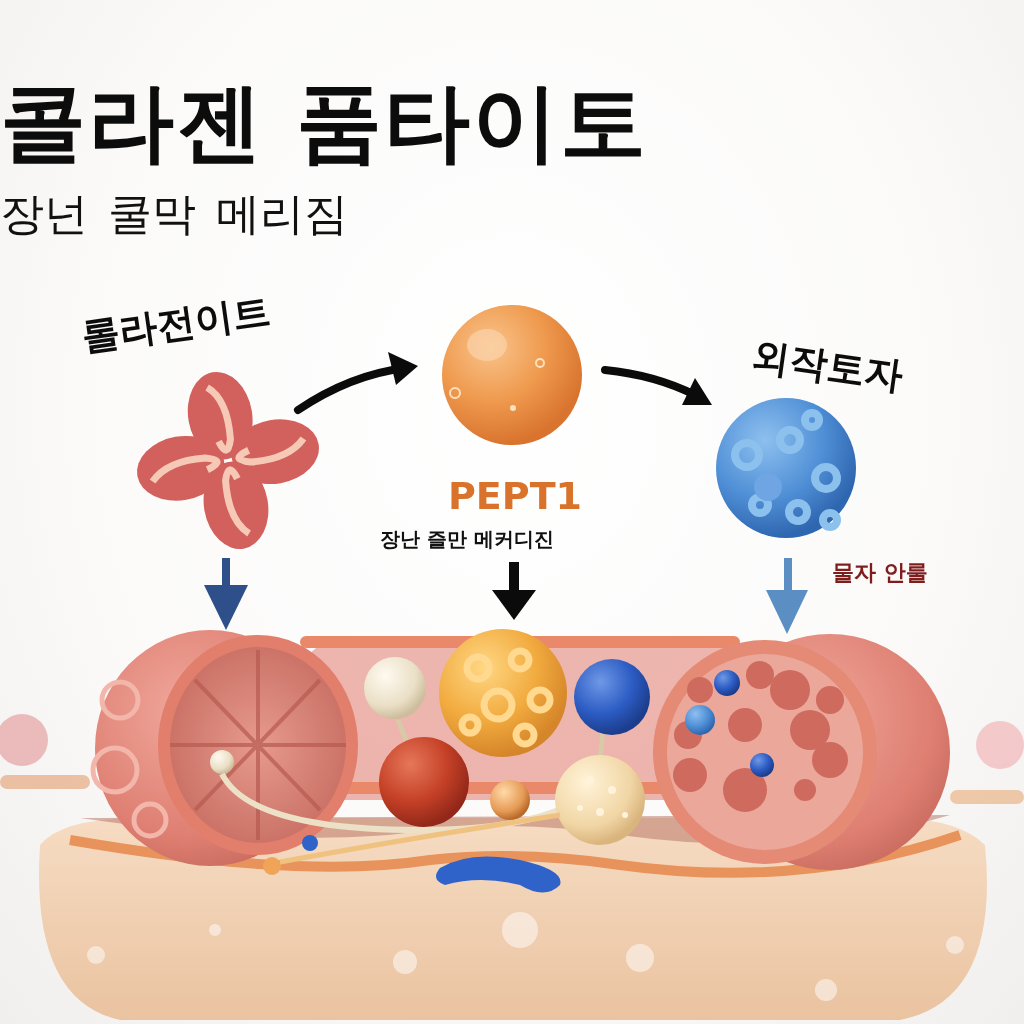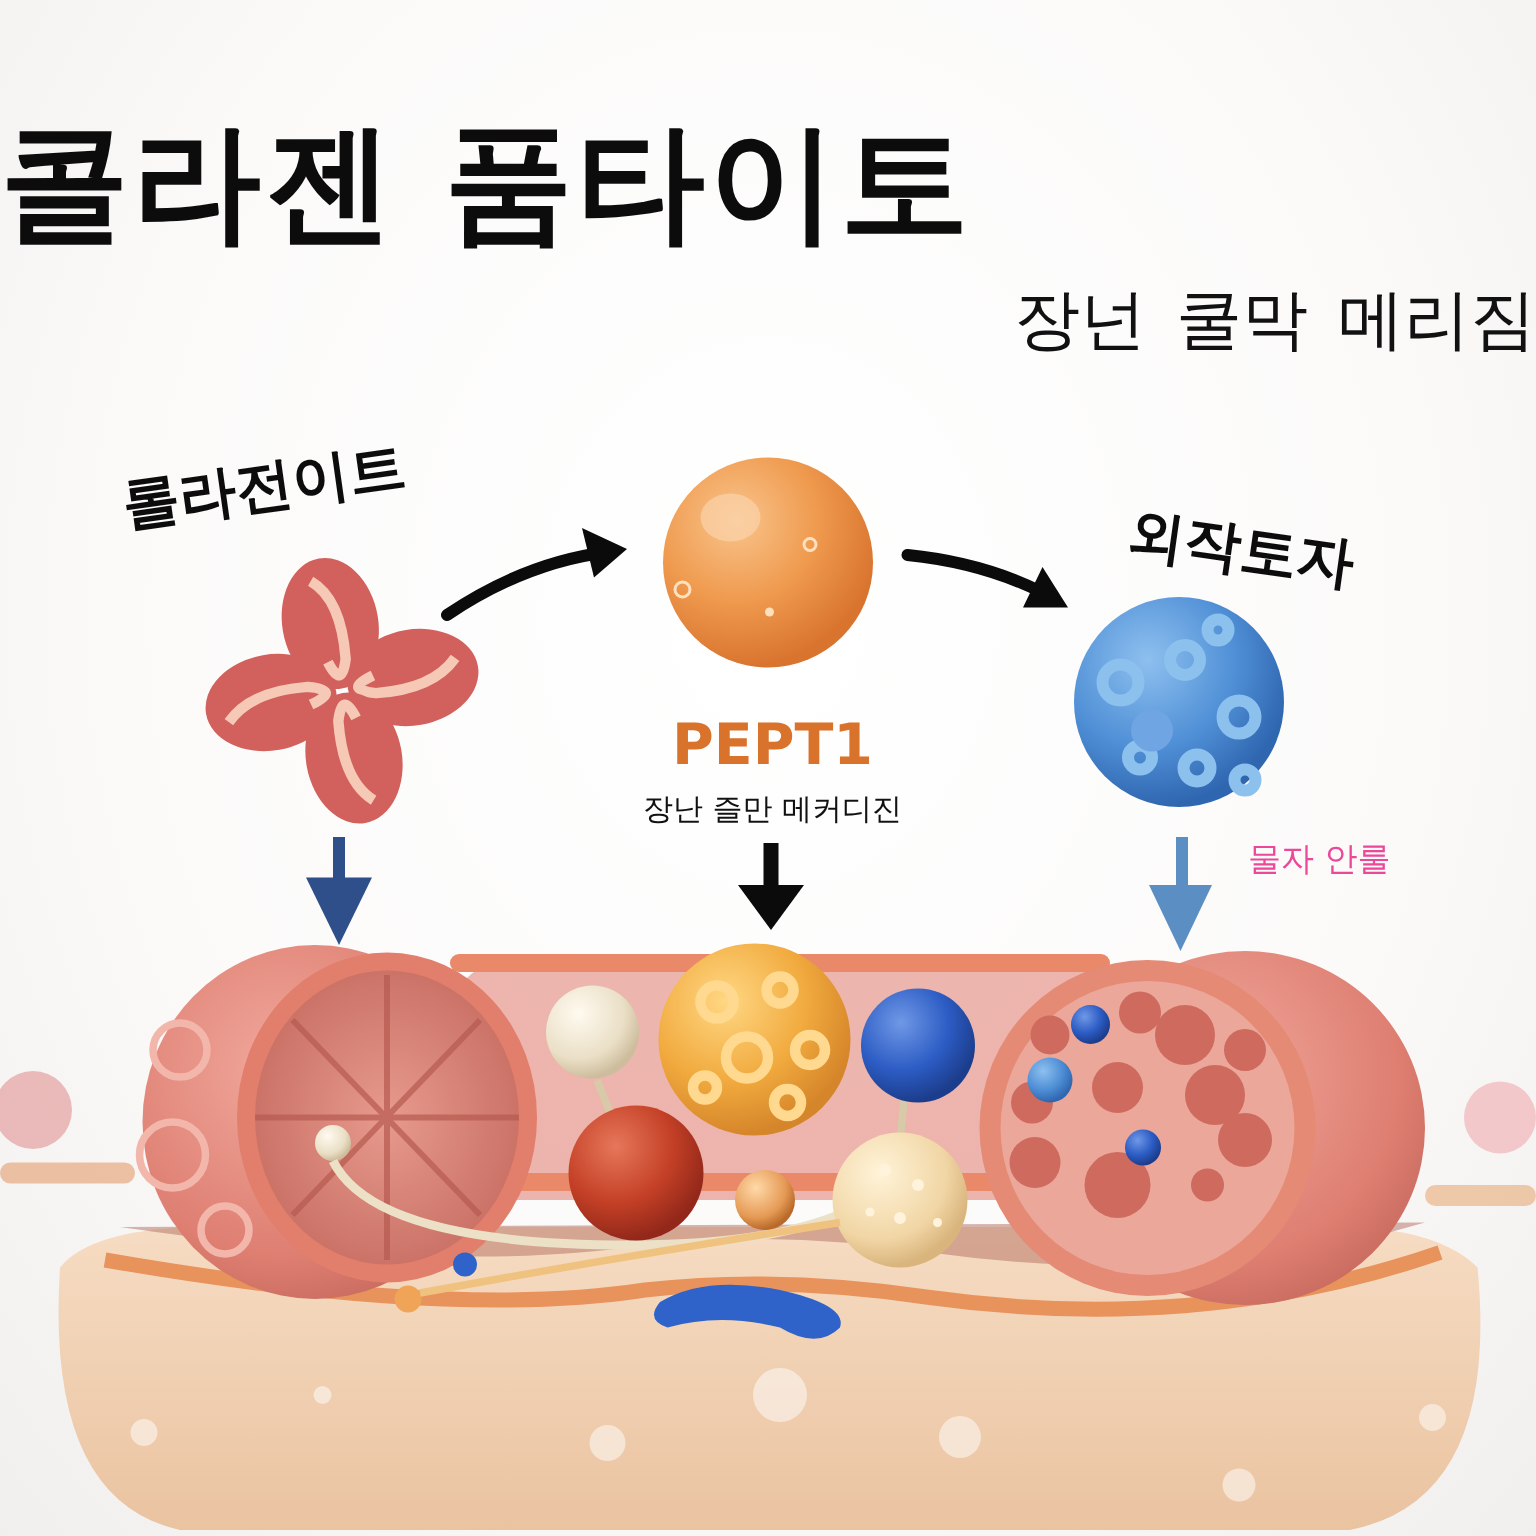--- a/index.html
+++ b/index.html
@@ -7,41 +7,41 @@
     width: 1024px; height: 1024px; overflow: hidden; position: relative;
     background: radial-gradient(ellipse at 50% 40%, #ffffff 0%, #fbfaf9 60%, #f1efee 100%);
     font-family: "DejaVu Sans", "Liberation Sans", sans-serif;
   }
   .abs { position: absolute; }
   .title {
     left: 0; width: 1024px; top: 72px; 
     font-size: 86px; font-weight: bold; color: #0c0c0c; letter-spacing: 2px; line-height: 100px;
   }
   .subtitle {
-    left: 0; width: 1024px; top: 186px; text-align: right;
+    left: 0; width: 1024px; top: 186px; text-align: left;
     font-size: 44px; color: #111; line-height: 56px; word-spacing: 6px;
   }
   .label-left {
     left: 82px; top: 312px; font-size: 38px; font-weight: bold; color: #0c0c0c;
     transform: rotate(-8deg); transform-origin: left center;
   }
   .label-right {
     left: 752px; top: 330px; font-size: 38px; font-weight: bold; color: #0c0c0c;
     transform: rotate(8deg); transform-origin: left center;
   }
   .pept-title {
     left: 390px; width: 250px; top: 474px; text-align: center;
     font-size: 38px; font-weight: bold; color: #d9722b;
   }
   .pept-sub {
-    left: 380px; width: 270px; top: 526px; text-align: center;
-    font-size: 20px; font-weight: normal; color: #111;
+    left: 380px; width: 270px; top: 526px; 
+    font-size: 20px; font-weight: bold; color: #111;
   }
   .right-note {
-    left: 832px; top: 558px; font-size: 22px; font-weight: normal; color: #ec4899;
+    left: 832px; top: 558px; font-size: 22px; font-weight: bold; color: #7f1d1d;
   }
   svg.art { left: 0; top: 0; }
 </style>
 </head>
 <body>
 
 <svg class="abs art" width="1024" height="1024" viewBox="0 0 1024 1024">
   <defs>
     <radialGradient id="gOrange" cx="35%" cy="30%" r="70%">
       <stop offset="0%" stop-color="#f9c48c"></stop>

